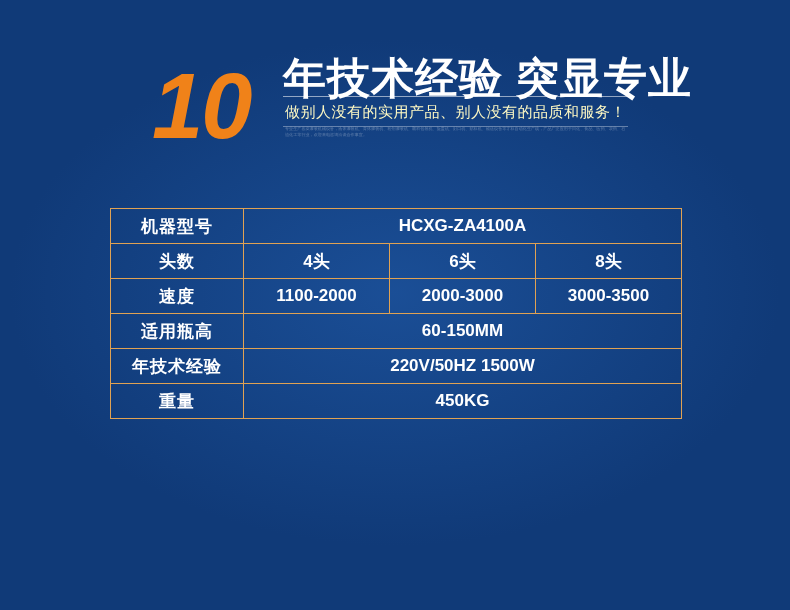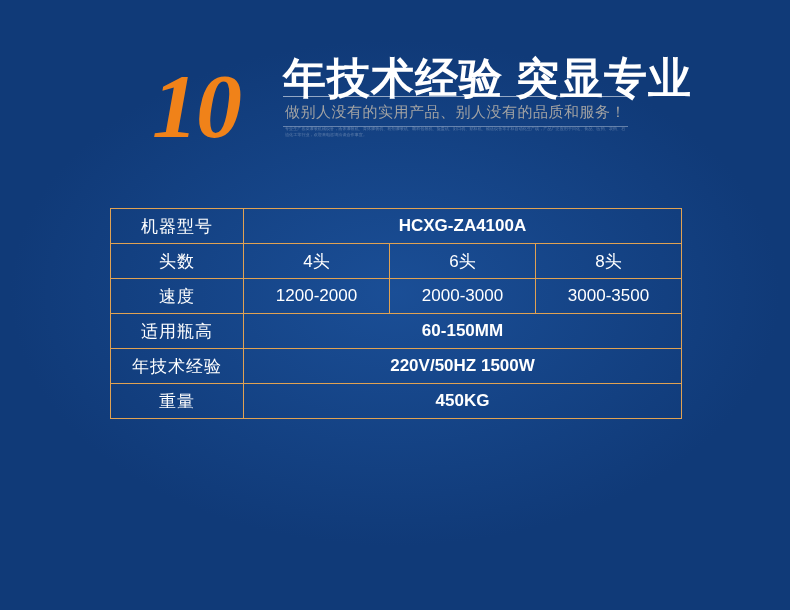--- a/index.html
+++ b/index.html
@@ -34,21 +34,21 @@
     position: absolute;
     left: 0;
     top: 28px;
     width: 790px;
     height: 140px;
   }
   .big-number {
     position: absolute;
     left: 152px;
     top: 32px;
-    font-family: Liberation Serif, serif;
+    font-family: Liberation Sans, sans-serif;
     font-size: 92px;
     font-weight: bold;
     font-style: italic;
     color: #f08219;
     letter-spacing: -2px;
     line-height: 92px;
   }
   .headline {
     position: absolute;
     left: 283px;
@@ -64,21 +64,21 @@
     left: 283px;
     top: 68px;
     width: 345px;
     border-top: 1px solid rgba(255,255,255,0.55);
     border-bottom: 1px solid rgba(255,255,255,0.35);
     padding: 6px 0 4px 0;
     text-align: center;
   }
   .subline {
     font-size: 15px;
-    color: #a3a3a3;
+    color: #fef9c3;
     letter-spacing: 0.5px;
     white-space: nowrap;
   }
   .microtext {
     position: absolute;
     left: 285px;
     top: 98px;
     width: 342px;
     color: rgba(255,255,255,0.30);
     font-size: 4px;
@@ -105,29 +105,29 @@
     border: 1px solid #e0a253;
     color: #ffffff;
     font-size: 17px;
     text-align: center;
     height: 34px;
     padding: 0 4px;
     white-space: nowrap;
   }
   table.spec td.label {
     width: 124px;
-    font-weight: normal;
+    font-weight: bold;
     letter-spacing: 1px;
     border-radius: 13px;
   }
   table.spec td.val {
     font-weight: bold;
   }
   table.spec td.val-b {
-    font-weight: normal;
+    font-weight: bold;
   }
 </style>
 </head>
 <body>
 
 <div class="page">
   <div class="bg-glow"></div>
 
   <div class="header">
     <div class="big-number">10</div>
@@ -146,21 +146,21 @@
             <td class="val" colspan="3">HCXG-ZA4100A</td>
           </tr>
           <tr>
             <td class="label">头数</td>
             <td class="val-b" colspan="1">4头</td>
             <td class="val-b" colspan="1">6头</td>
             <td class="val-b" colspan="1">8头</td>
           </tr>
           <tr>
             <td class="label">速度</td>
-            <td class="val-b" colspan="1">1200-2000</td>
+            <td class="val-b" colspan="1">1100-2000</td>
             <td class="val-b" colspan="1">2000-3000</td>
             <td class="val-b" colspan="1">3000-3500</td>
           </tr>
           <tr>
             <td class="label">适用瓶高</td>
             <td class="val" colspan="3">60-150MM</td>
           </tr>
           <tr>
             <td class="label">年技术经验</td>
             <td class="val" colspan="3">220V/50HZ  1500W</td>

